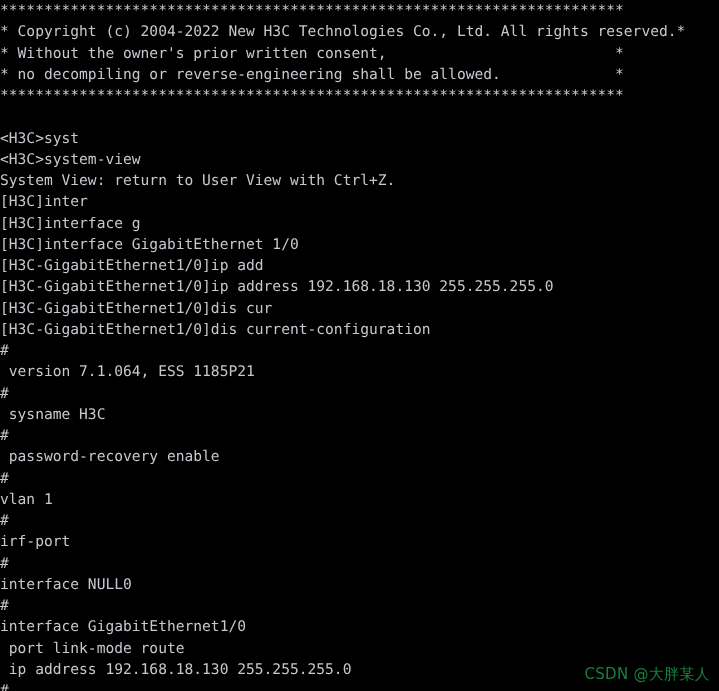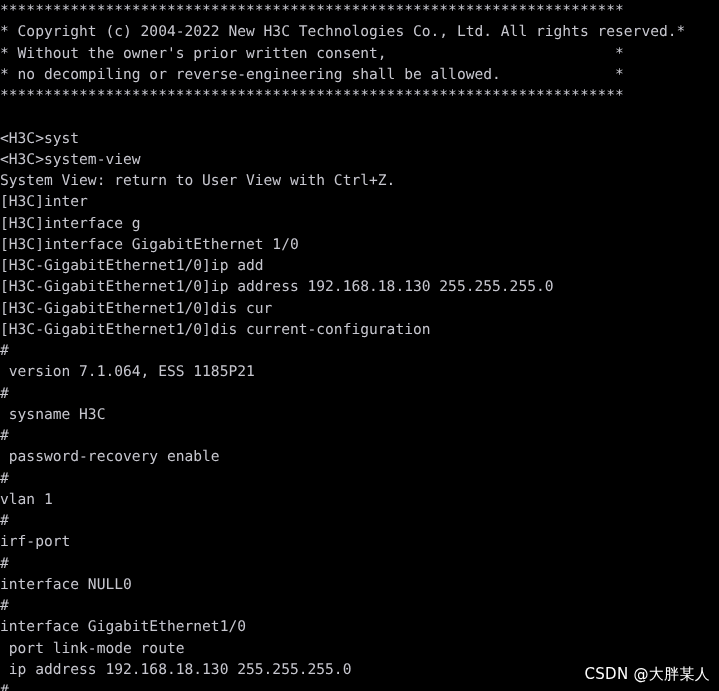--- a/index.html
+++ b/index.html
@@ -65,14 +65,14 @@
     height: 17px;
     background: transparent;
   }
 </style>
 </head>
 <body>
 
 <div id="terminal" style="background: rgb(0, 0, 0);">
   <div id="console-output" style="color: rgb(199, 199, 207);"><span class="line">***********************************************************************</span><span class="line">* Copyright (c) 2004-2022 New H3C Technologies Co., Ltd. All rights reserved.*</span><span class="line">* Without the owner's prior written consent,                          *</span><span class="line">* no decompiling or reverse-engineering shall be allowed.             *</span><span class="line">***********************************************************************</span><span class="line blank"></span><span class="line">&lt;H3C&gt;syst</span><span class="line">&lt;H3C&gt;system-view</span><span class="line">System View: return to User View with Ctrl+Z.</span><span class="line">[H3C]inter</span><span class="line">[H3C]interface g</span><span class="line">[H3C]interface GigabitEthernet 1/0</span><span class="line">[H3C-GigabitEthernet1/0]ip add</span><span class="line">[H3C-GigabitEthernet1/0]ip address 192.168.18.130 255.255.255.0</span><span class="line">[H3C-GigabitEthernet1/0]dis cur</span><span class="line">[H3C-GigabitEthernet1/0]dis current-configuration</span><span class="line">#</span><span class="line"> version 7.1.064, ESS 1185P21</span><span class="line">#</span><span class="line"> sysname H3C</span><span class="line">#</span><span class="line"> password-recovery enable</span><span class="line">#</span><span class="line">vlan 1</span><span class="line">#</span><span class="line">irf-port</span><span class="line">#</span><span class="line">interface NULL0</span><span class="line">#</span><span class="line">interface GigabitEthernet1/0</span><span class="line"> port link-mode route</span><span class="line"> ip address 192.168.18.130 255.255.255.0</span><span class="line">#</span></div>
   <div id="cursor-cell"></div>
-  <div id="watermark" style="color: #ffffff;">CSDN @大胖某人</div>
+  <div id="watermark" style="color: #15803d;">CSDN @大胖某人</div>
 </div>
 
 </body></html>

